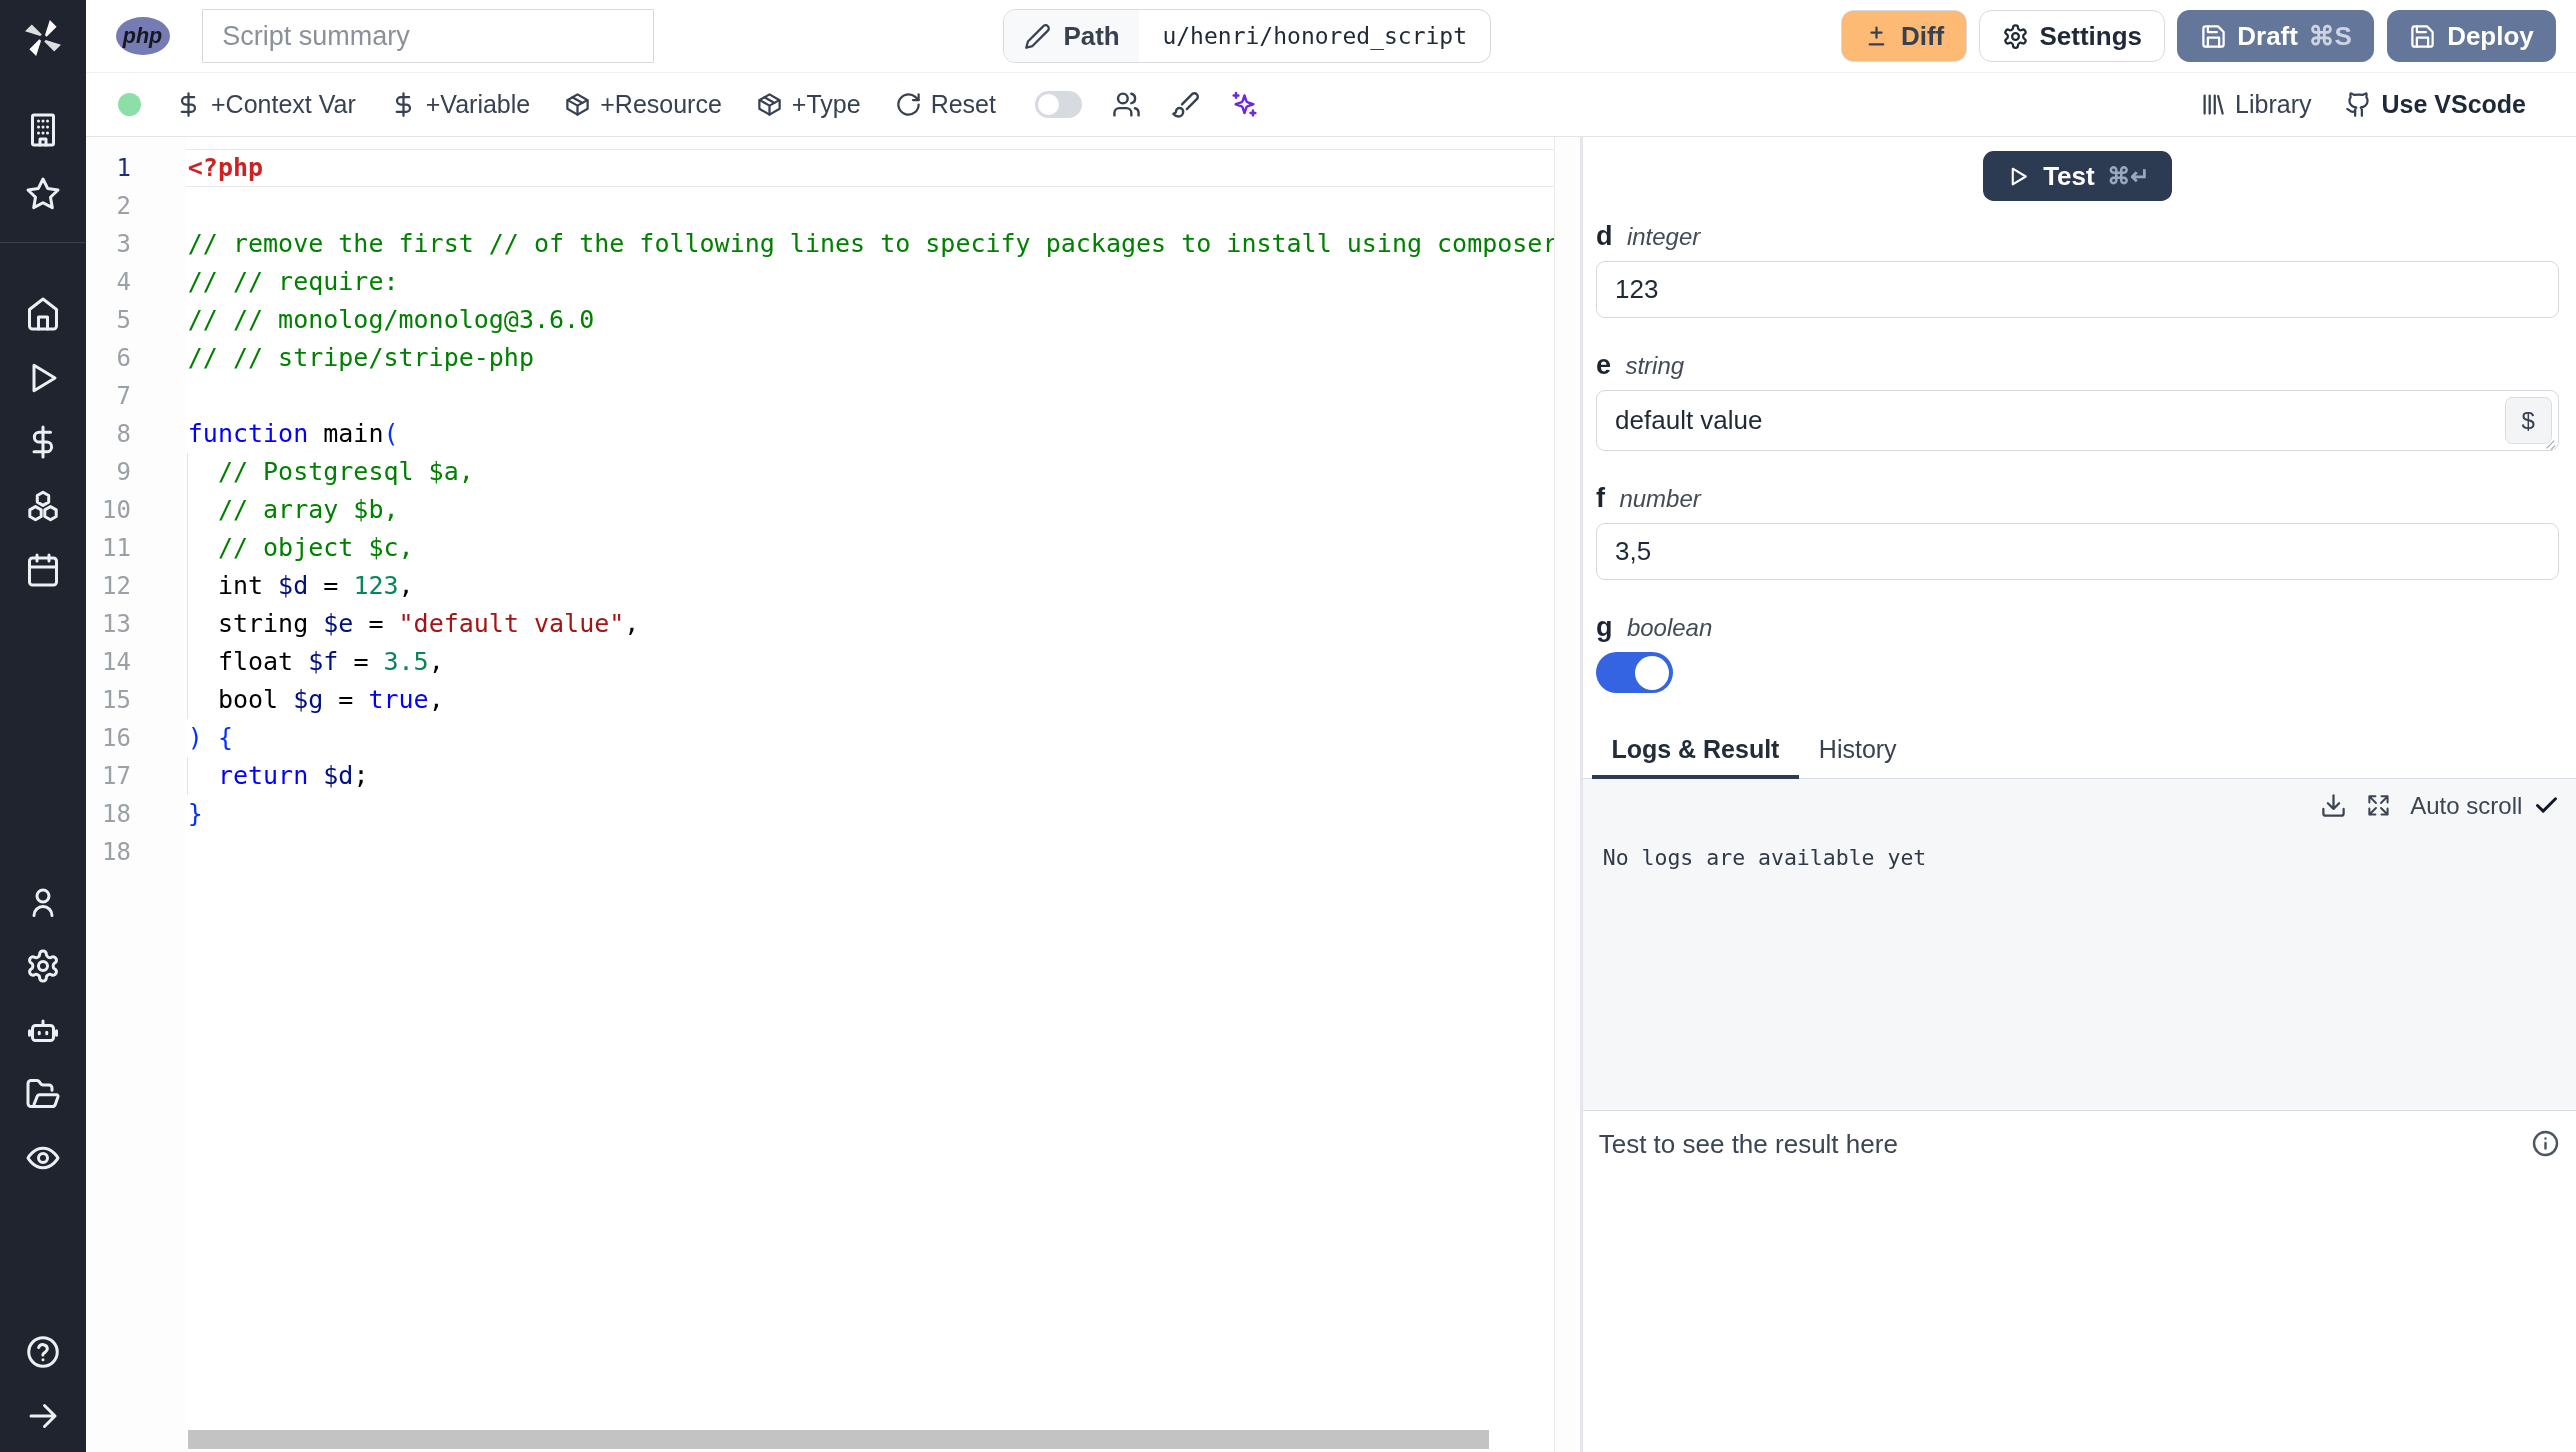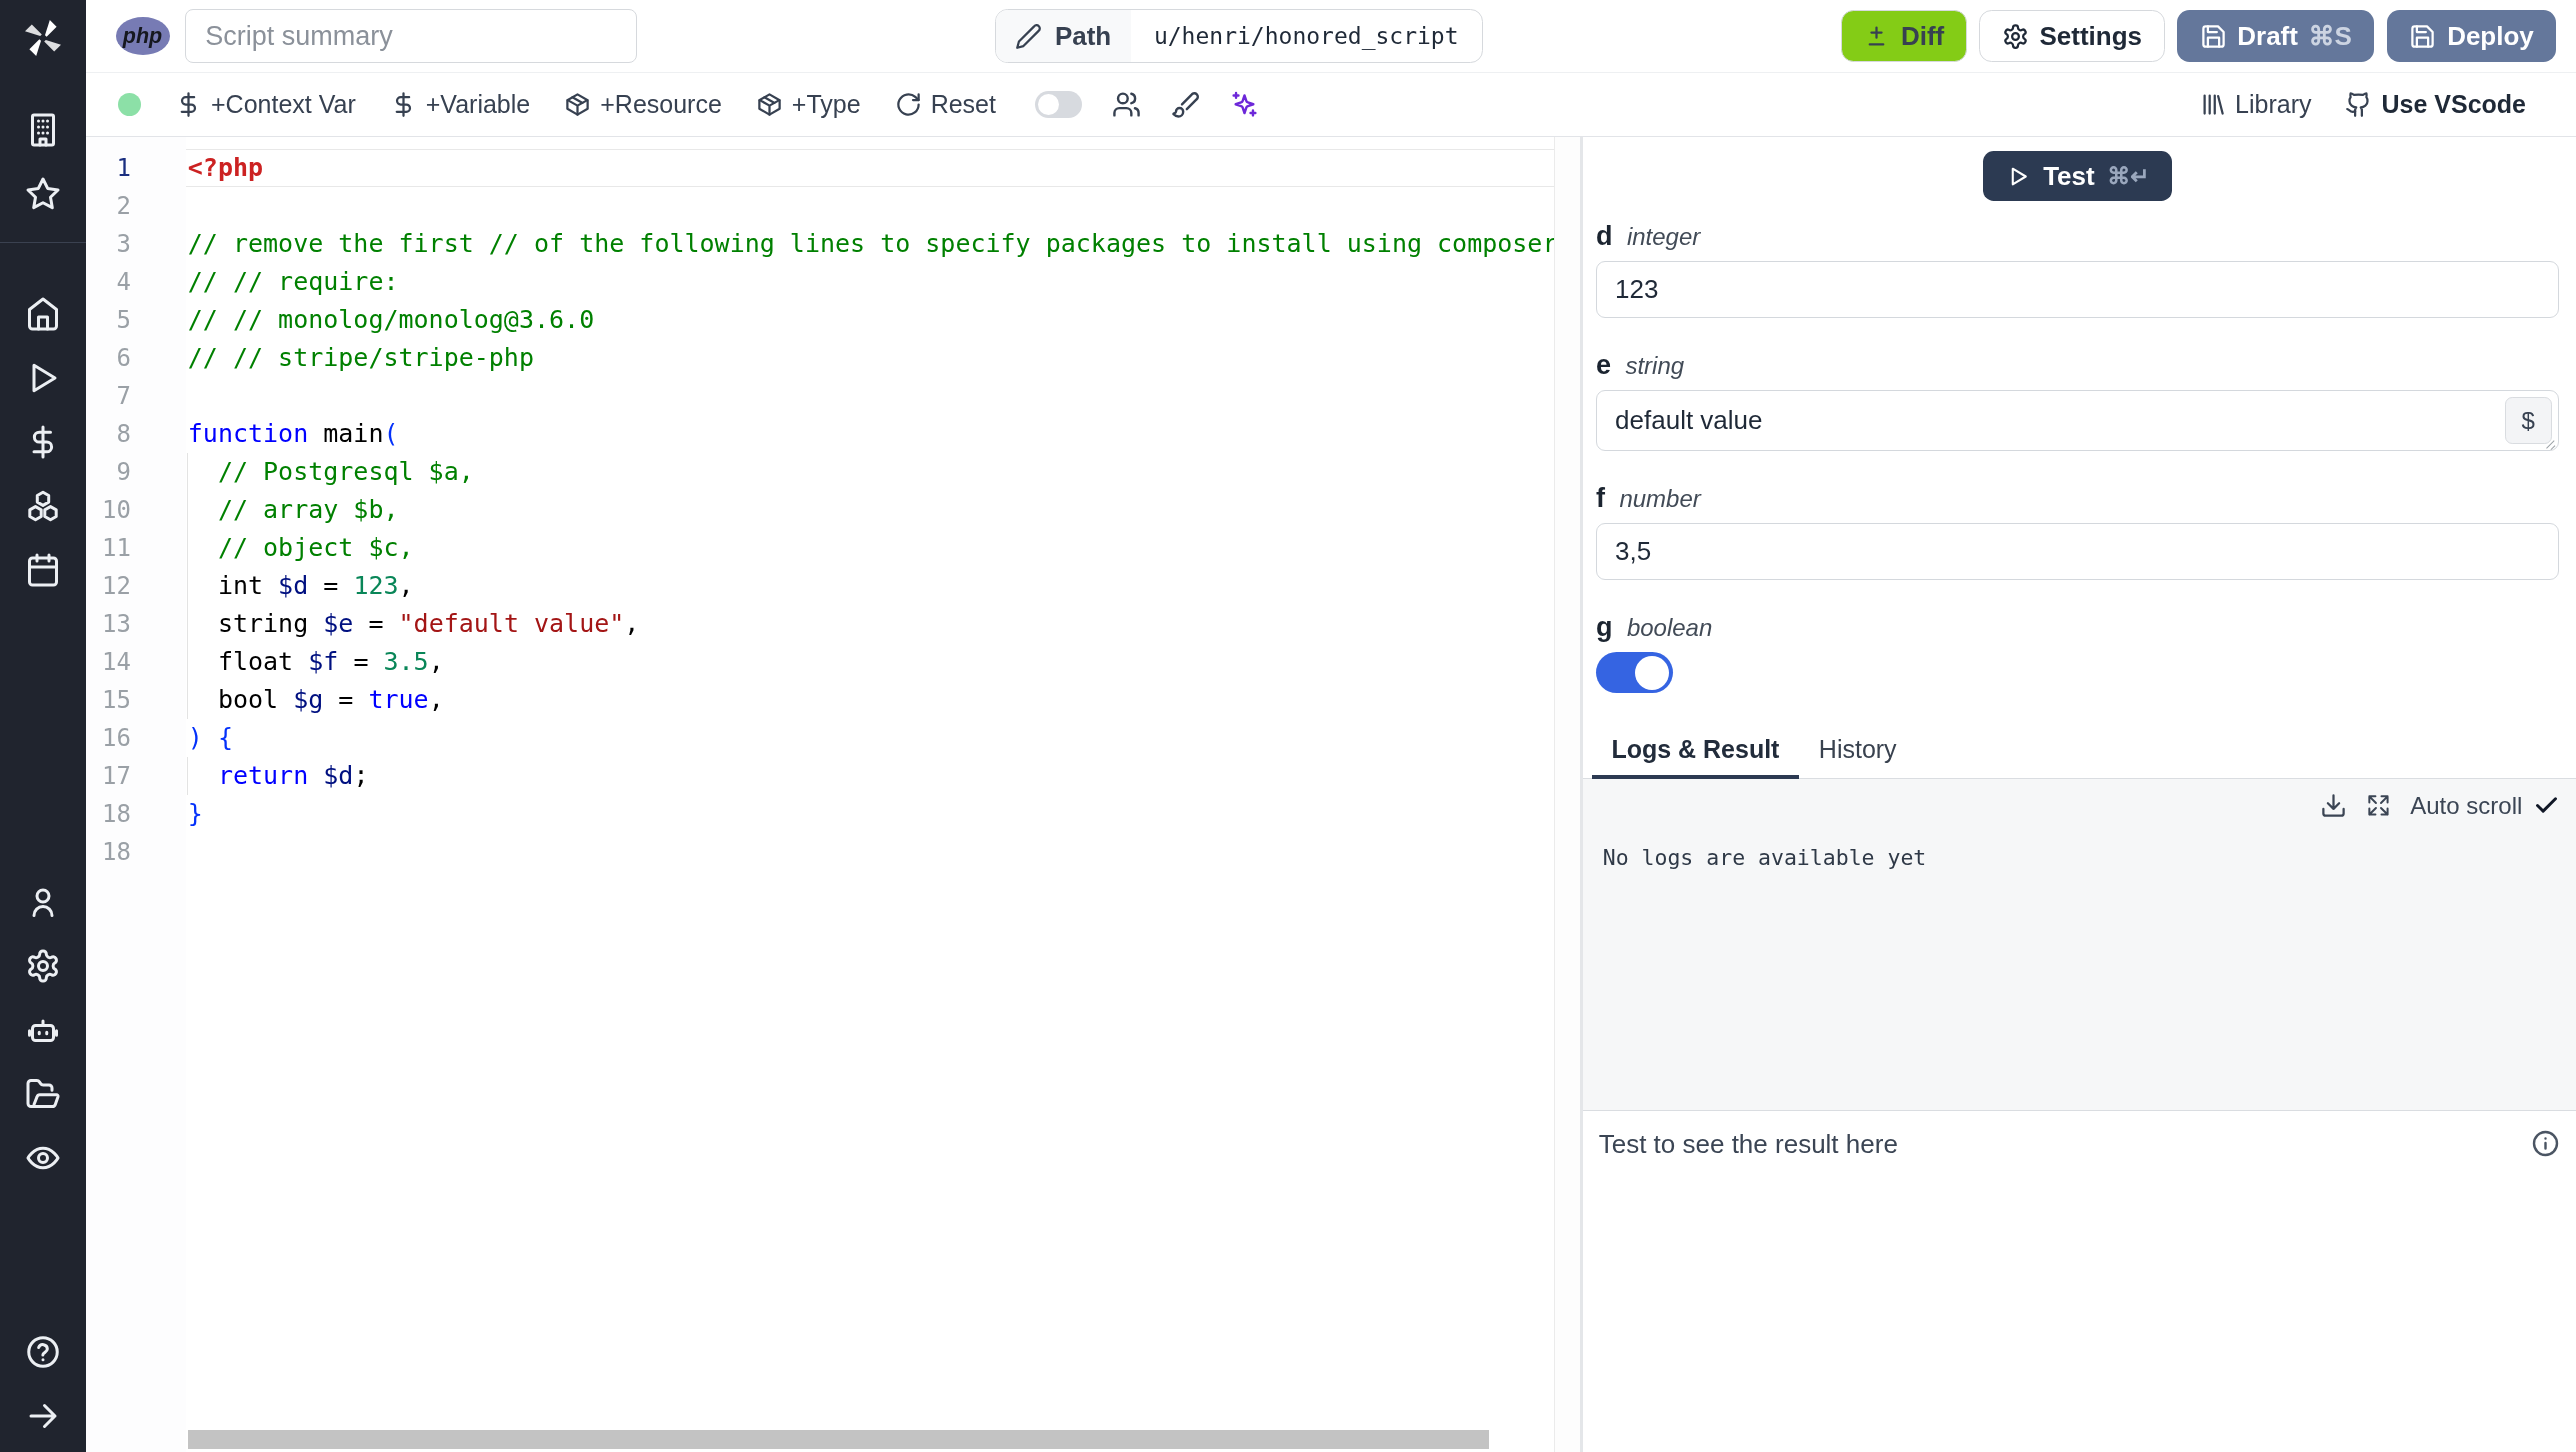--- a/index.html
+++ b/index.html
@@ -21,40 +21,40 @@
   .side-gap { height:268px; }
 
   
   .main { flex:1; display:flex; flex-direction:column; height:100%; min-width:0; }
 
   .topbar { height:73px; display:flex; align-items:center; padding:0 19.7px 0 29.5px;
             border-bottom:0.9px solid #eef0f2; flex-shrink:0; }
   .php-badge { width:54px; height:38px; background:#777bb4; border-radius:50%;
                display:flex; align-items:center; justify-content:center;
                font-weight:bold; font-style:italic; font-size:21.5px; color:#16181f; flex-shrink:0; }
-  .summary-input { margin-left:15px; width:452px; height:54px; border:0.9px solid #d6d9dd;
-                   border-radius:8px; padding:0 19.7px; font-size:27px; color:#1f2937;
+  .summary-input { margin-left:32px; width:452px; height:54px; border:0.9px solid #d6d9dd;
+                   border-radius:1px; padding:0 19.7px; font-size:27px; color:#1f2937;
                    font-family:"Liberation Sans",sans-serif; outline:none; }
   .summary-input::placeholder { color:#8b919a; }
   .topbar-center { flex:1; display:flex; justify-content:center; }
   .path-widget { display:flex; align-items:stretch; height:54px; border:0.9px solid #d6d9dd;
                  border-radius:12.5px; overflow:hidden; cursor:pointer; background:#fff; }
   .path-left { display:flex; align-items:center; gap:12.5px; background:#f8f9fa; padding:0 19.7px;
                font-weight:bold; font-size:26px; color:#374151; }
   .path-left svg { width:27px; height:27px; stroke:#374151; fill:none; stroke-width:2;
                    stroke-linecap:round; stroke-linejoin:round; }
   .path-value { display:flex; align-items:center; padding:0 23px;
                 font-family:"DejaVu Sans Mono", monospace; font-size:23px; color:#1f2937; }
   .topbar-actions { display:flex; align-items:center; gap:12.5px; }
   .btn { display:flex; align-items:center; gap:10.7px; height:52px; padding:0 21.5px;
          border-radius:12.5px; font-size:26px; font-weight:600; cursor:pointer;
          border:0.9px solid transparent; white-space:nowrap; }
   .btn svg { width:27px; height:27px; fill:none; stroke-width:2; stroke-linecap:round;
              stroke-linejoin:round; }
-  .btn-light { background:#84cc16; border-color:#d6d9dd; color:#374151; }
+  .btn-light { background:#fdba74; border-color:#d6d9dd; color:#374151; }
   .btn-light svg { stroke:#374151; }
   .btn-white { background:#fff; border-color:#d6d9dd; color:#1f2937; }
   .btn-white svg { stroke:#1f2937; }
   .btn-slate { background:#64779b; color:#fff; }
   .btn-slate svg { stroke:#fff; }
   .kbd-hint { font-weight:600; color:#ccd4e2; }
 
   
   .toolbar { height:64px; display:flex; align-items:center; padding:0 50px 0 32px;
              border-bottom:0.9px solid #e2e4e8; flex-shrink:0; }

